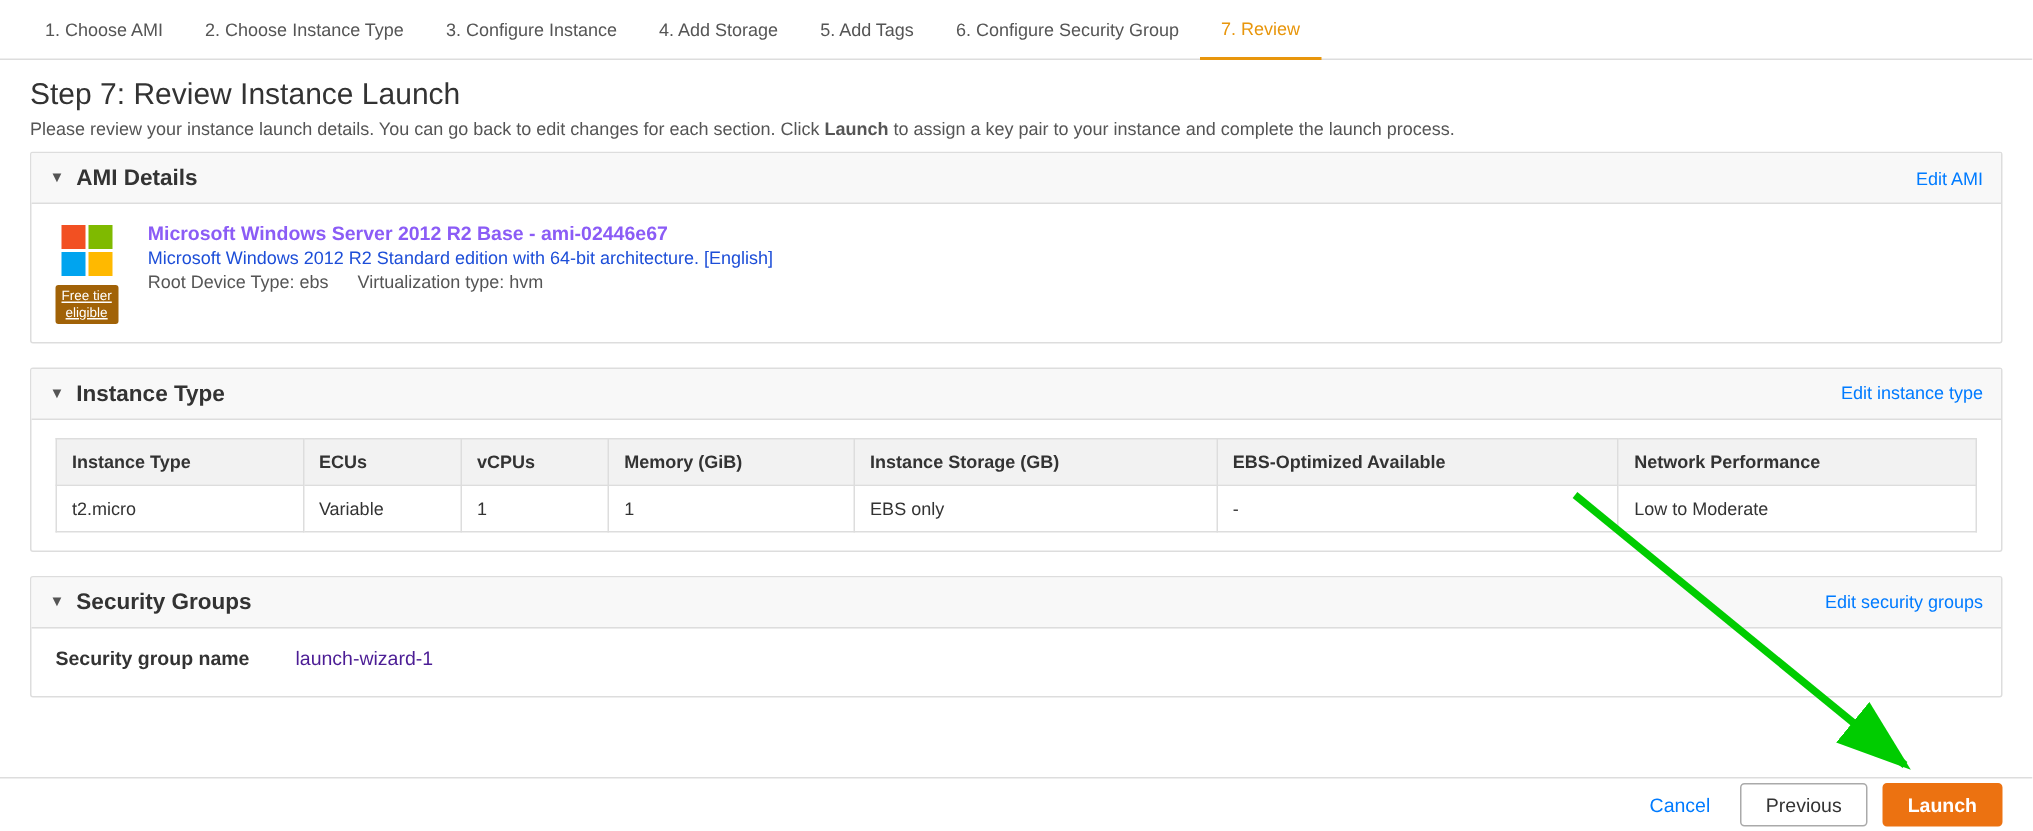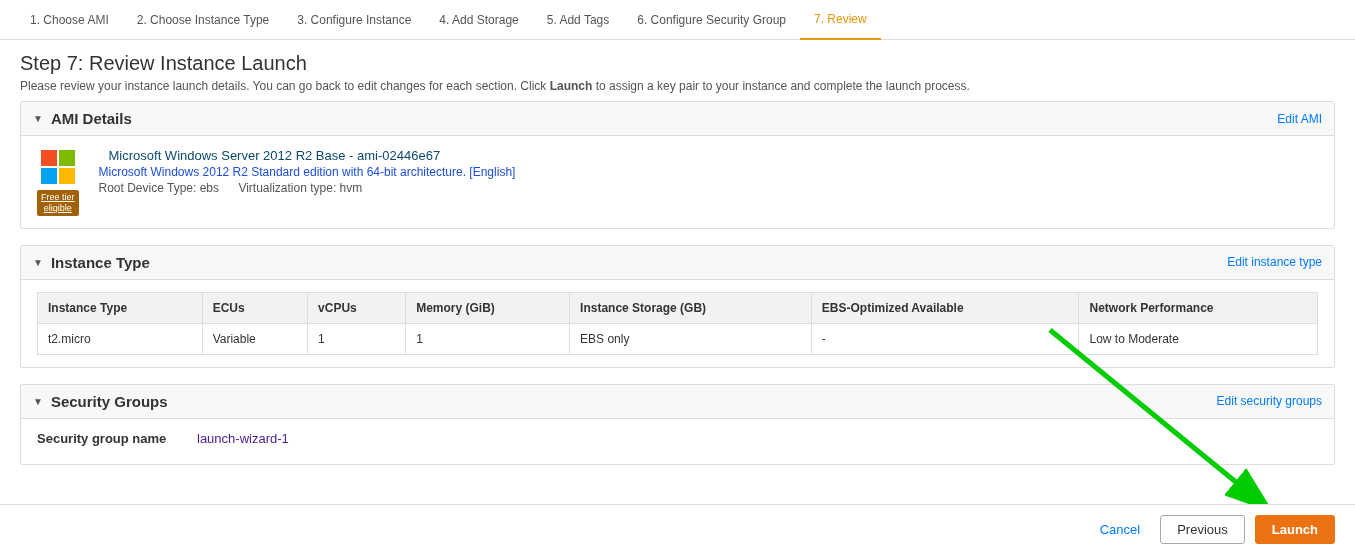--- a/index.html
+++ b/index.html
@@ -113,23 +113,22 @@
       padding: 2px 4px;
       border-radius: 2px;
       text-align: center;
       line-height: 1.2;
       margin-top: 4px;
       text-decoration: underline;
     }
     .ami-info { flex: 1; }
     .ami-name {
       font-size: 13px;
-      font-weight: 400;
-      color: #0c4a6e;
-      margin-left: 10px;
+      font-weight: 700;
+      color: #8b5cf6;
     }
     .ami-desc {
       font-size: 12px;
       color: #1d4ed8;
       margin: 2px 0;
     }
     .ami-meta {
       font-size: 12px;
       color: #555;
     }
@@ -180,21 +179,21 @@
     .sg-value {
       color: #4c1d95;
     }
 
     
     .footer {
       position: absolute;
       bottom: 0;
       left: 0;
       right: 0;
-      height: 50px;
+      height: 36px;
       border-top: 1px solid #ddd;
       background: #fff;
       display: flex;
       align-items: center;
       justify-content: flex-end;
       padding: 0 20px;
       gap: 10px;
     }
     .btn {
       padding: 6px 16px;

